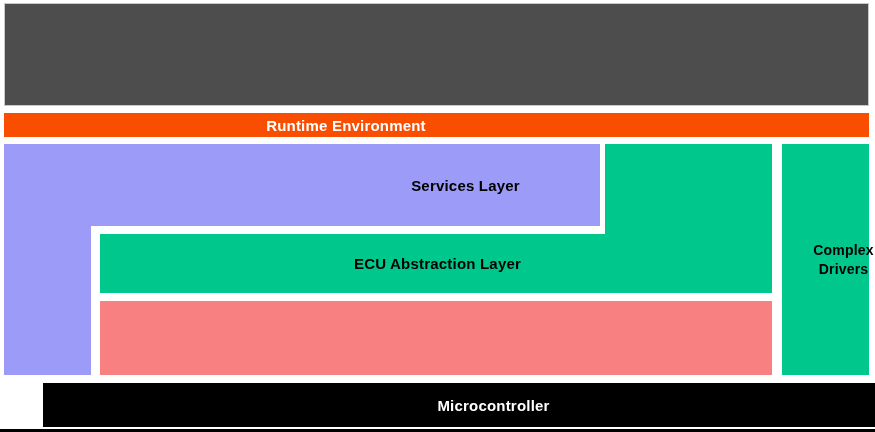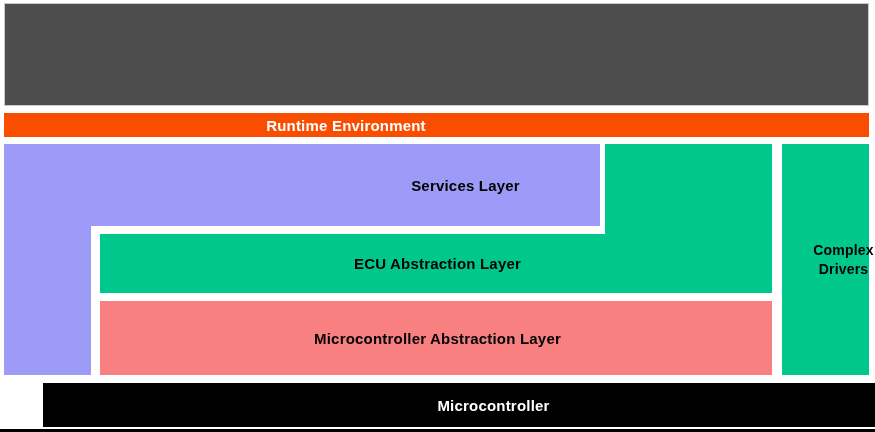--- a/index.html
+++ b/index.html
@@ -73,21 +73,20 @@
 
   <div class="rect svc-band" style="background-color: rgb(156, 156, 248);"></div>
   <div class="rect svc-col" style="background-color: rgb(156, 156, 248);"></div>
   <div class="label svc-label" style="color: rgb(0, 0, 0);">Services Layer</div>
 
   <div class="rect ecu-upper" style="background-color: rgb(0, 200, 140);"></div>
   <div class="rect ecu-band" style="background-color: rgb(0, 200, 140);"></div>
   <div class="label ecu-label" style="color: rgb(0, 0, 0);">ECU Abstraction Layer</div>
 
   <div class="rect mcal-block" style="background-color: rgb(249, 128, 128);"></div>
-  <div class="label mcal-label" style="color: rgb(0, 0, 0);">Microcontroller Abstraction Layer</div>
 
   <div class="rect cd-block" style="background-color: rgb(0, 200, 140);">
     <div class="label cd-label" style="color: rgb(0, 0, 0);">Complex Drivers</div>
   </div>
 
   <div class="rect mcu-block" style="background-color: rgb(0, 0, 0);">
     <div class="label mcu-label" style="color: rgb(255, 255, 255);">Microcontroller</div>
   </div>
 
   <div class="rect bottom-line" style="background-color: rgb(0, 0, 0);"></div>

